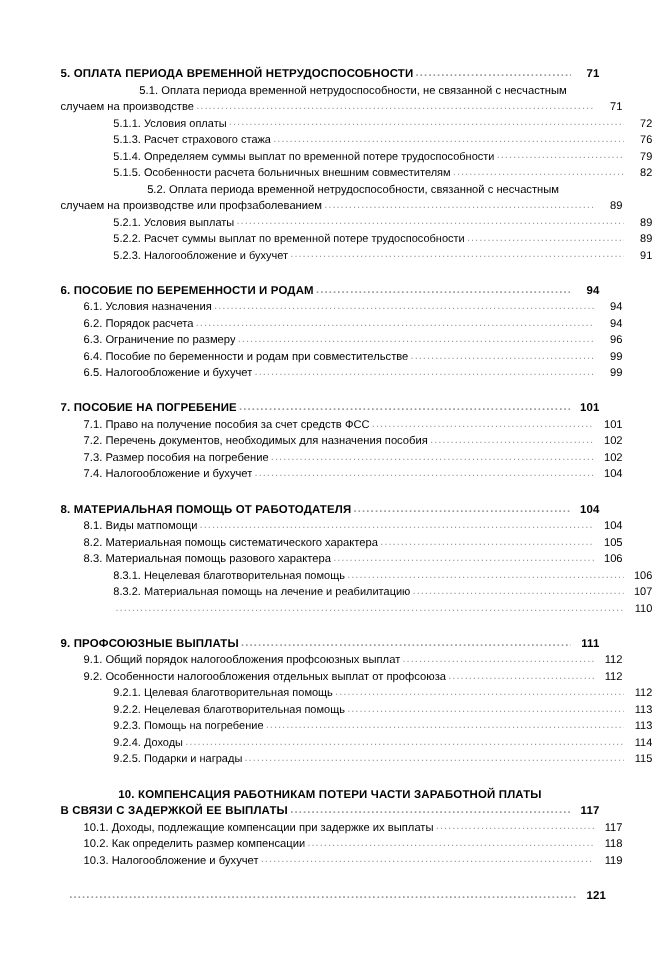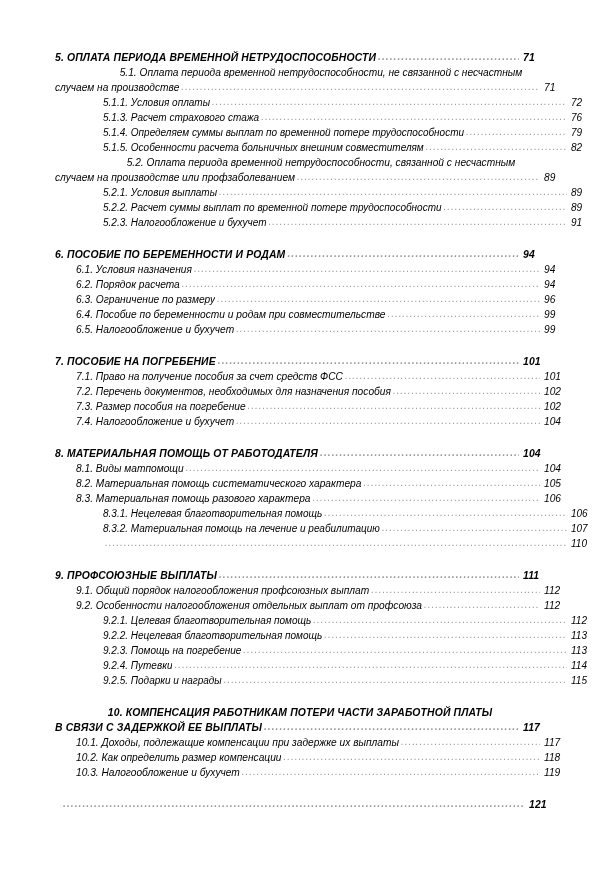--- a/index.html
+++ b/index.html
@@ -21,23 +21,22 @@
     width: 600px;
     height: 881px;
     padding: 0;
     box-sizing: border-box;
     background: #ffffff;
   }
 
   .toc-body {
     position: absolute;
     left: 55px;
-    top: 50px;
+    top: 60px;
     width: 490px;
-    font-style: italic;
   }
 
   
   .entry {
     display: block;
     width: 100%;
     font-size: 10.2px;
     line-height: 15px;
     color: #000;
     white-space: nowrap;
@@ -70,20 +69,21 @@
     left: 0;
     bottom: 0.06em;
     white-space: nowrap;
     color: #9a9a9a;
     font-size: 10.2px;
     letter-spacing: 0.9px;
   }
 
   .page-num {
     flex: 0 0 auto;
+    text-align: right;
     min-width: 22px;
     padding-left: 3px;
     font-variant-numeric: tabular-nums;
   }
 
   
   .lvl1 {
     font-weight: bold;
     font-size: 10.4px;
     letter-spacing: 0.15px;
@@ -366,21 +366,21 @@
       </div>
       <div class="entry lvl3">
         <div class="entry-row">
           <span class="entry-title">9.2.3. Помощь на погребение</span>
           <span class="leader"></span>
           <span class="page-num">113</span>
         </div>
       </div>
       <div class="entry lvl3">
         <div class="entry-row">
-          <span class="entry-title">9.2.4. Путевки</span>
+          <span class="entry-title">9.2.4. Доходы</span>
           <span class="leader"></span>
           <span class="page-num">114</span>
         </div>
       </div>
       <div class="entry lvl3">
         <div class="entry-row">
           <span class="entry-title">9.2.5. Подарки и награды</span>
           <span class="leader"></span>
           <span class="page-num">115</span>
         </div>

